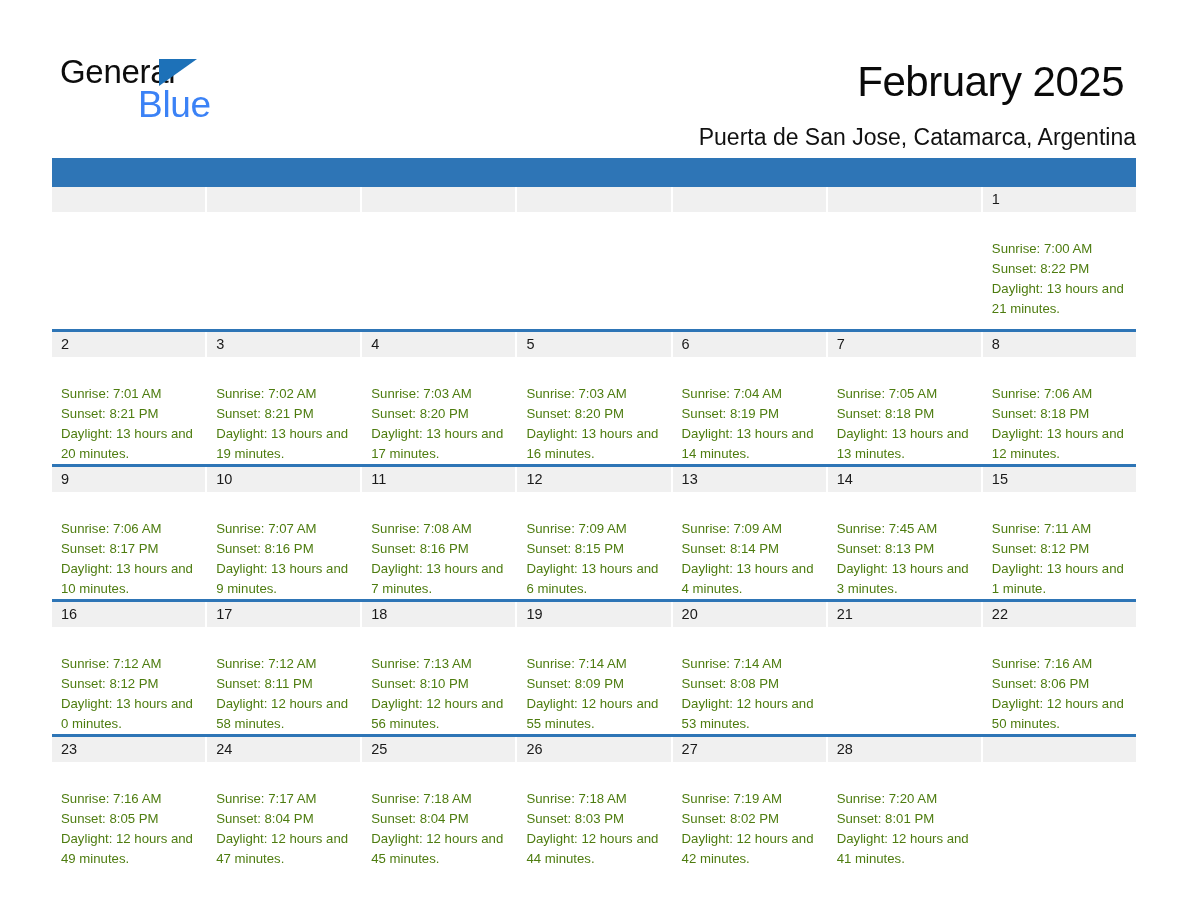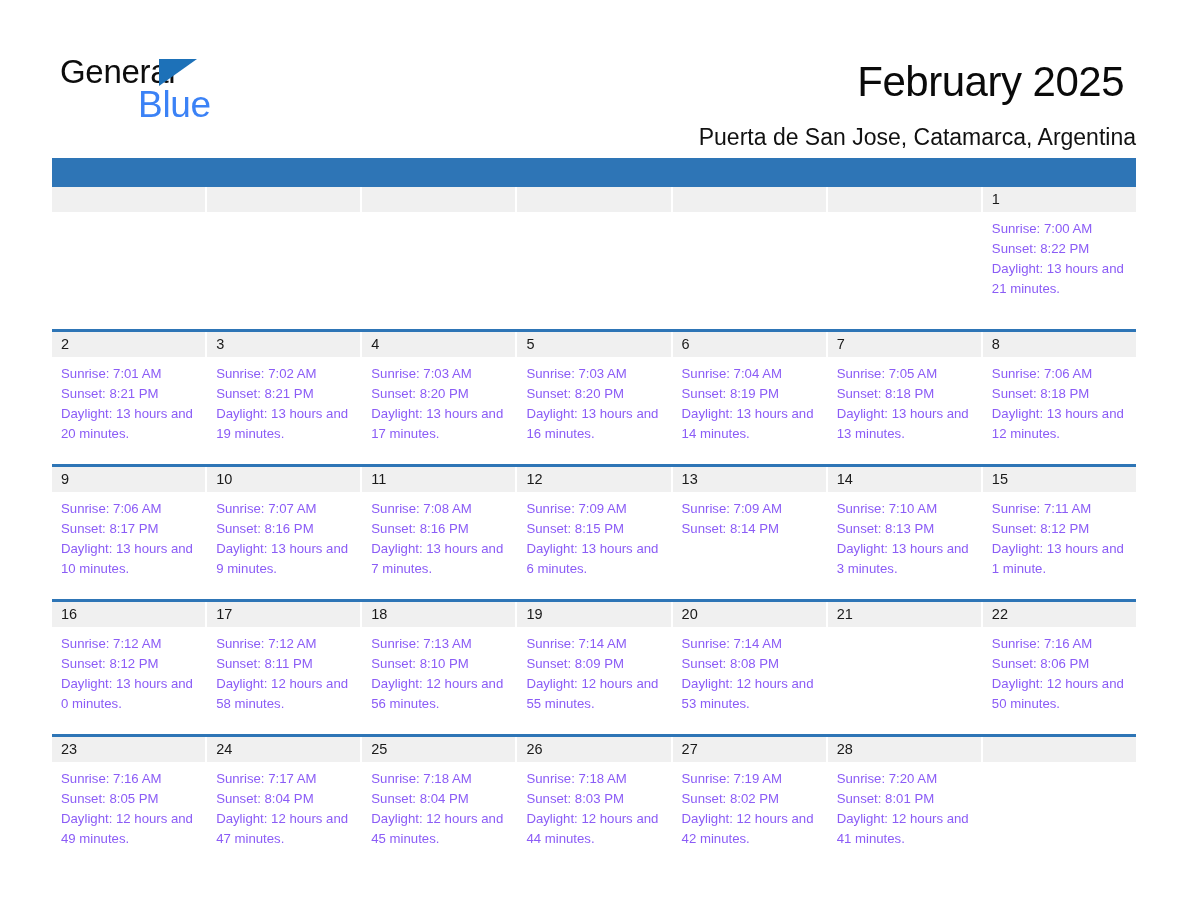--- a/index.html
+++ b/index.html
@@ -132,21 +132,22 @@
     padding: 0 0 0 9px;
     font-size: 14.5px;
     line-height: 25px;
     color: #1a1a1a;
   }
   .day-cell.empty .day-num-band { background: #f0f0f0; }
   .day-info {
     padding: 7px 6px 0 9px;
     font-size: 13.2px;
     line-height: 20px;
-    color: #8b5cf6;
+    color: #4d7c0f;
+    margin-top: 20px;
   }
   .day-info div { white-space: nowrap; }
   .day-info .wrap { white-space: normal; }
 </style>
 </head>
 <body>
 
 <div class="page">
 
   <div class="header">
@@ -294,26 +295,27 @@
               <div>Sunrise: 7:09 AM</div>
               <div>Sunset: 8:15 PM</div>
               <div class="wrap">Daylight: 13 hours and 6 minutes.</div>
             </div>
           </div>
           <div class="day-cell">
             <div class="day-num-band">13</div>
             <div class="day-info">
               <div>Sunrise: 7:09 AM</div>
               <div>Sunset: 8:14 PM</div>
+              <div class="wrap">Daylight: 13 hours and 4 minutes.</div>
             </div>
           </div>
           <div class="day-cell">
             <div class="day-num-band">14</div>
             <div class="day-info">
-              <div>Sunrise: 7:10 AM</div>
+              <div>Sunrise: 7:45 AM</div>
               <div>Sunset: 8:13 PM</div>
               <div class="wrap">Daylight: 13 hours and 3 minutes.</div>
             </div>
           </div>
           <div class="day-cell">
             <div class="day-num-band">15</div>
             <div class="day-info">
               <div>Sunrise: 7:11 AM</div>
               <div>Sunset: 8:12 PM</div>
               <div class="wrap">Daylight: 13 hours and 1 minute.</div>

